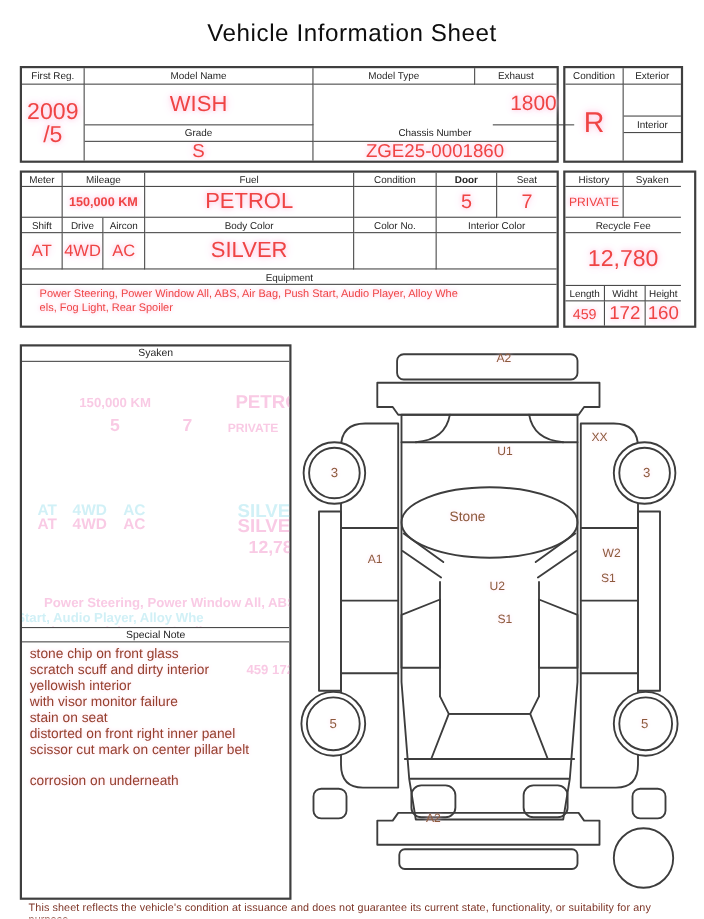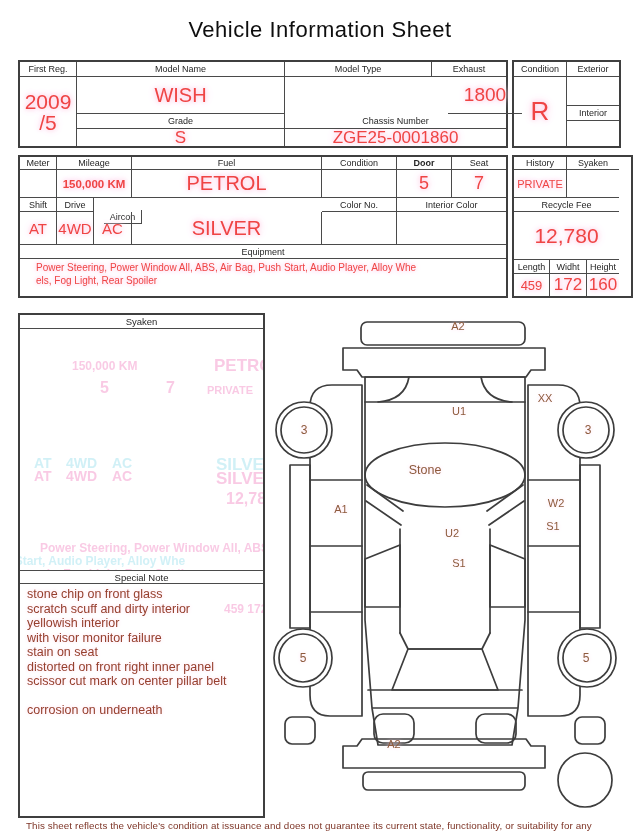--- a/index.html
+++ b/index.html
@@ -90,22 +90,23 @@
   <div class="cell val br bb" style="left:302px;top:13px;width:75px;height:28px;"></div>
   <div class="cell hd br bb" style="left:377px;top:0;width:55px;height:13px;font-weight:bold;">Door</div>
   <div class="cell val br bb" style="left:377px;top:13px;width:55px;height:28px;font-size:18px;">5</div>
   <div class="cell hd bb" style="left:432px;top:0;width:54px;height:13px;">Seat</div>
   <div class="cell val bb" style="left:432px;top:13px;width:54px;height:28px;font-size:18px;">7</div>
 
   <div class="cell hd br bb" style="left:0;top:41px;width:37px;height:14px;">Shift</div>
   <div class="cell val br bb" style="left:0;top:55px;width:37px;height:33px;font-size:15px;">AT</div>
   <div class="cell hd br bb" style="left:37px;top:41px;width:37px;height:14px;">Drive</div>
   <div class="cell val br bb" style="left:37px;top:55px;width:37px;height:33px;font-size:15px;">4WD</div>
-  <div class="cell hd br bb" style="left:84px;top:41px;width:38px;height:14px;margin-top:12px;">Aircon</div>
+  <div class="cell hd br bb" style="left:74px;top:41px;width:38px;height:14px;">Aircon</div>
   <div class="cell val br bb" style="left:74px;top:55px;width:38px;height:33px;font-size:15px;">AC</div>
+  <div class="cell hd br bb" style="left:112px;top:41px;width:190px;height:14px;">Body Color</div>
   <div class="cell val br bb" style="left:112px;top:55px;width:190px;height:33px;font-size:20px;">SILVER</div>
   <div class="cell hd br bb" style="left:302px;top:41px;width:75px;height:14px;">Color No.</div>
   <div class="cell val br bb" style="left:302px;top:55px;width:75px;height:33px;"></div>
   <div class="cell hd bb" style="left:377px;top:41px;width:109px;height:14px;">Interior Color</div>
   <div class="cell val bb" style="left:377px;top:55px;width:109px;height:33px;"></div>
 
   <div class="cell hd bb" style="left:0;top:88px;width:486px;height:14px;">Equipment</div>
   <div class="cell val left-align equip" style="left:0;top:102px;width:486px;height:39px;">Power Steering, Power Window  All, ABS, Air Bag, Push Start, Audio Player, Alloy Whe
 els, Fog Light, Rear Spoiler</div>
 </div>

